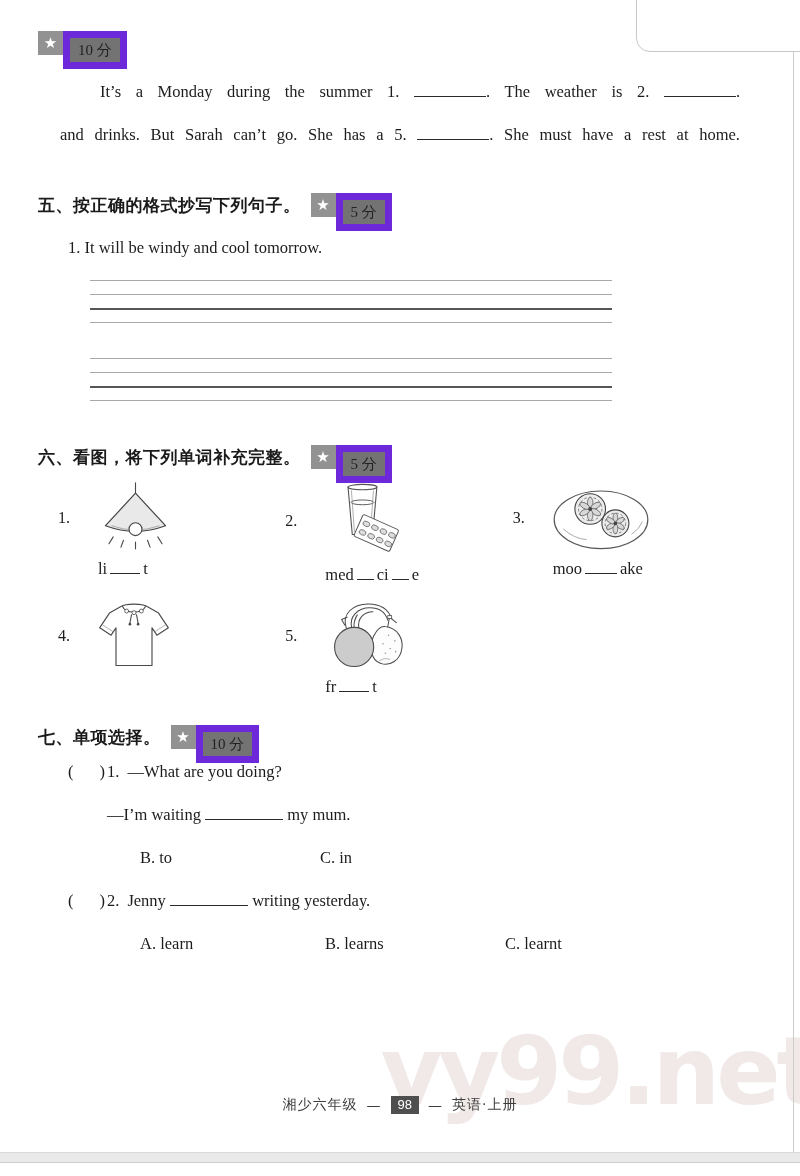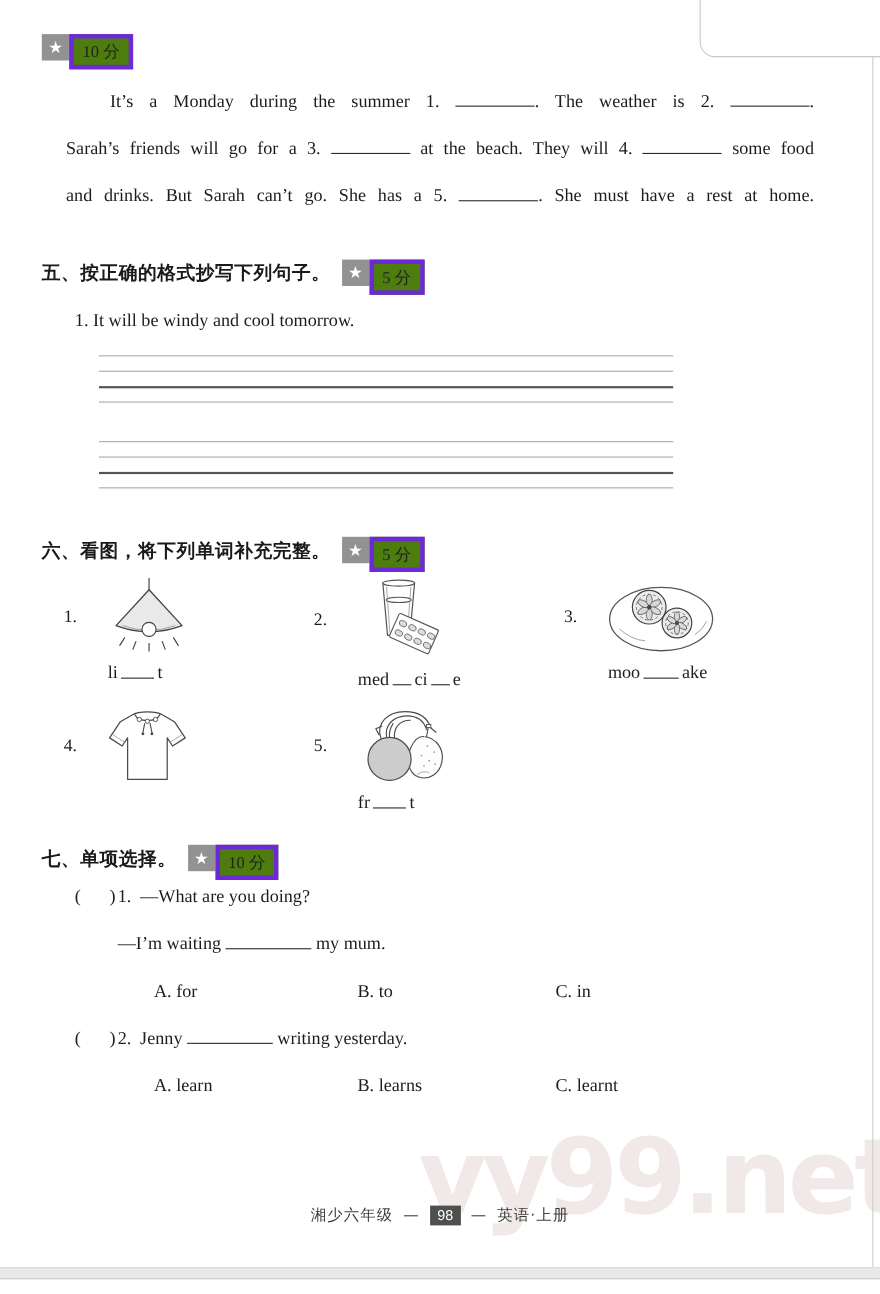--- a/index.html
+++ b/index.html
@@ -29,21 +29,21 @@
 
   
   .sec-header { display:flex; align-items:center; gap:10px; height:26px; }
   .sec-title { font:700 17px "DejaVu Sans","Liberation Sans",sans-serif; color:#1a1a1a; letter-spacing:.5px; }
   .badge { display:inline-flex; height:24px; }
   .badge-star {
     width:25px; background:#929292; color:#fff; font-size:15px;
     display:flex; align-items:center; justify-content:center;
   }
   .badge-score {
-    border:4px solid #6d28d9; background:#4d7c0f; padding:12px 8px;
+    border:7px solid #6d28d9; background:#737373; padding:12px 8px;
     font:15px "Liberation Serif",serif; color:#222; display:flex; align-items:center; white-space:nowrap;
   }
 
   
   .cloze { margin:14px 0 0 22px; width:680px; }
   .cloze-line { font:16.5px/43px "Liberation Serif",serif; height:43px;
                 text-align:justify; text-align-last:justify; }
   .cloze-line.indent { text-indent:40px; }
   .blank { display:inline-block; border-bottom:1px solid #2b2b2b; height:.95em; vertical-align:baseline; }
 
@@ -100,21 +100,20 @@
   <div class="content">
 
     <div class="sec-header">
       <span class="badge">
         <span class="badge-star">★</span>
         <span class="badge-score">10 分</span>
       </span>
     </div>
     <div class="cloze">
       <div class="cloze-line indent"><span>It’s a Monday during the summer 1. </span><span class="blank" style="width: 72px;"></span><span>. The weather is 2. </span><span class="blank" style="width: 72px;"></span><span>.</span></div>
-      <div class="cloze-line"><span>Sarah’s friends will go for a 3. </span><span class="blank" style="width: 72px;"></span><span> at the beach. They will 4. </span><span class="blank" style="width: 72px;"></span><span> some food</span></div>
       <div class="cloze-line"><span>and drinks. But Sarah can’t go. She has a 5. </span><span class="blank" style="width: 72px;"></span><span>. She must have a rest at home.</span></div>
     </div>
 
 
     <div class="sec-header s5-header">
       <span class="sec-title">五、按正确的格式抄写下列句子。</span>
       <span class="badge">
         <span class="badge-star">★</span>
         <span class="badge-score">5 分</span>
       </span>
@@ -286,21 +285,20 @@
         <span class="badge-score">10 分</span>
       </span>
     </div>
 
     <div class="q-block">
       <div class="q-line">
         <span>(</span><span class="paren-gap"></span><span>)</span><span class="q-num">1.</span><span><span>—What are you doing?</span></span>
       </div>
       <div class="q-line q-sub"><span>—I’m waiting </span><span class="blank" style="width: 78px;"></span><span> my mum.</span></div>
       <div class="options">
-        <span class="opt">A. for</span>
         <span class="opt b">B. to</span>
         <span class="opt c">C. in</span>
       </div>
     </div>
 
     <div class="q-block">
       <div class="q-line">
         <span>(</span><span class="paren-gap"></span><span>)</span><span class="q-num">2.</span><span><span>Jenny </span><span class="blank" style="width: 78px;"></span><span> writing yesterday.</span></span>
       </div>
       <div class="options">

